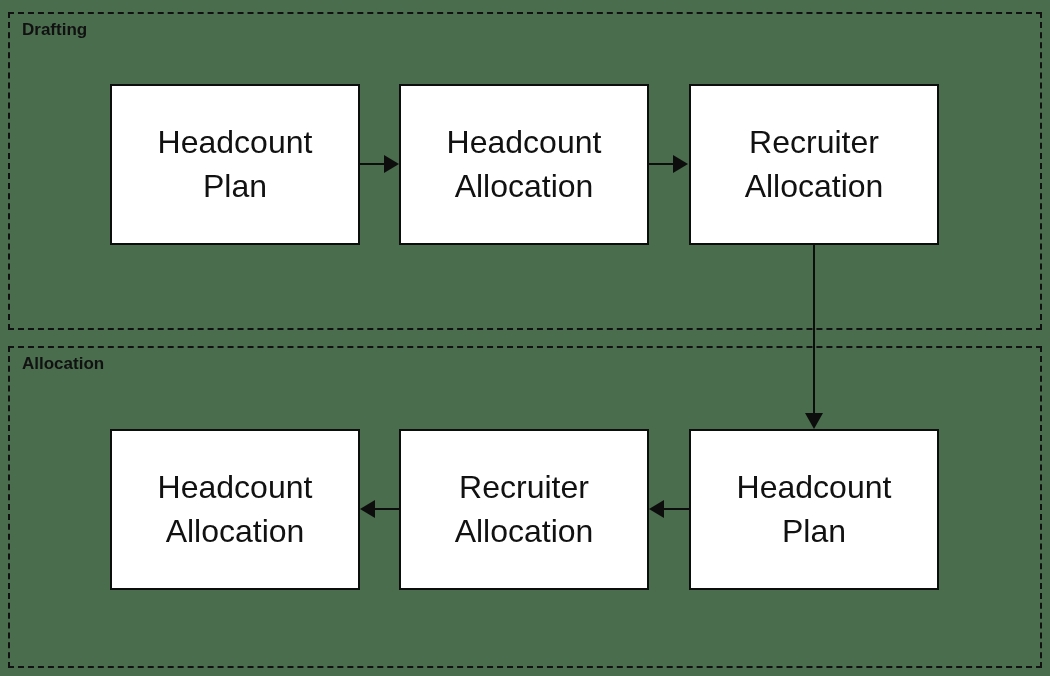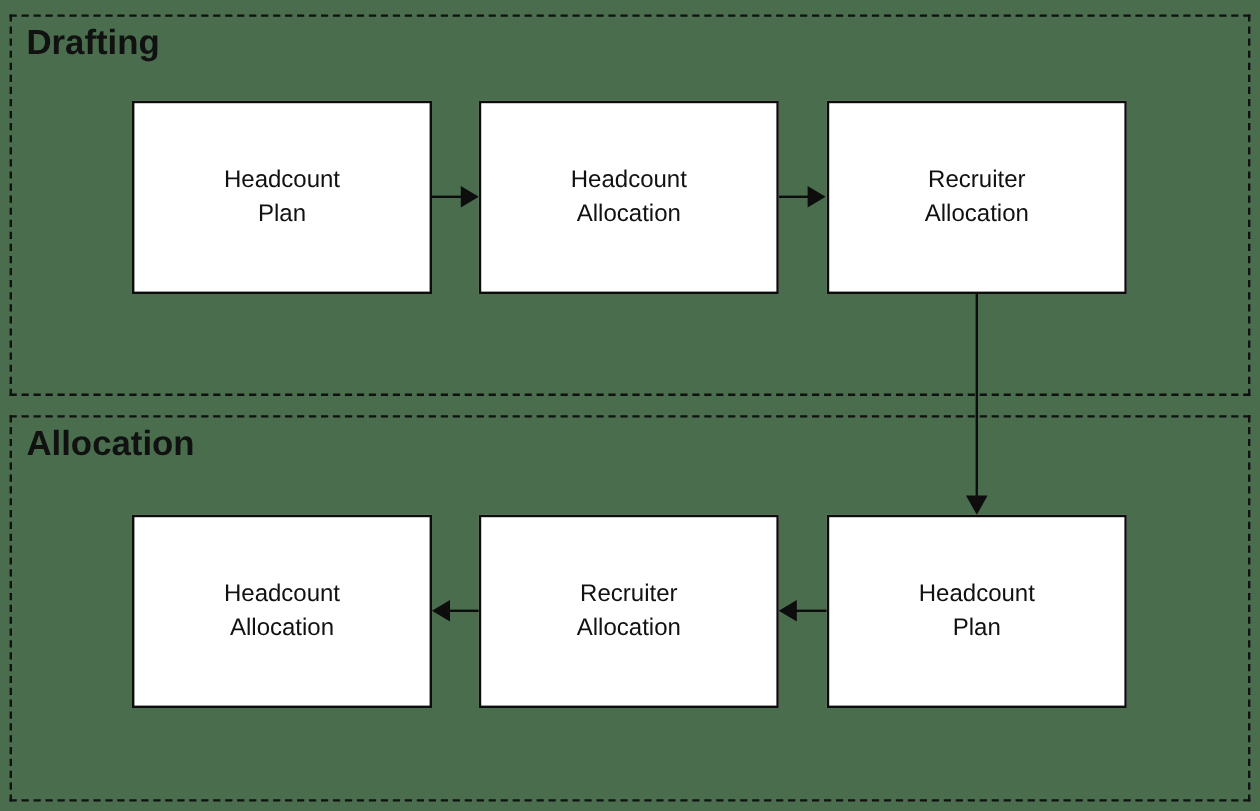--- a/index.html
+++ b/index.html
@@ -33,39 +33,39 @@
     left: 8px;
     top: 346px;
     width: 1034px;
     height: 322px;
   }
 
   .lane-label {
     position: absolute;
     left: 12px;
     top: 6px;
-    font-size: 29px;
+    font-size: 17px;
     font-weight: bold;
     color: #111111;
     letter-spacing: 0px;
     white-space: nowrap;
   }
 
   
   .node {
     position: absolute;
     background: #ffffff;
     border: 2px solid #0d0d0d;
     box-sizing: border-box;
     display: flex;
     align-items: center;
     justify-content: center;
     text-align: center;
     color: #111111;
-    font-size: 20px;
+    font-size: 32px;
     line-height: 1.36;
     padding: 4px 8px;
   }
   .node span { display: block; }
 
   
   #node-hc-plan-top      { left: 110px; top: 84px;  width: 250px; height: 161px; }
   #node-hc-alloc-top     { left: 399px; top: 84px;  width: 250px; height: 161px; }
   #node-rec-alloc-top    { left: 689px; top: 84px;  width: 250px; height: 161px; }
   

